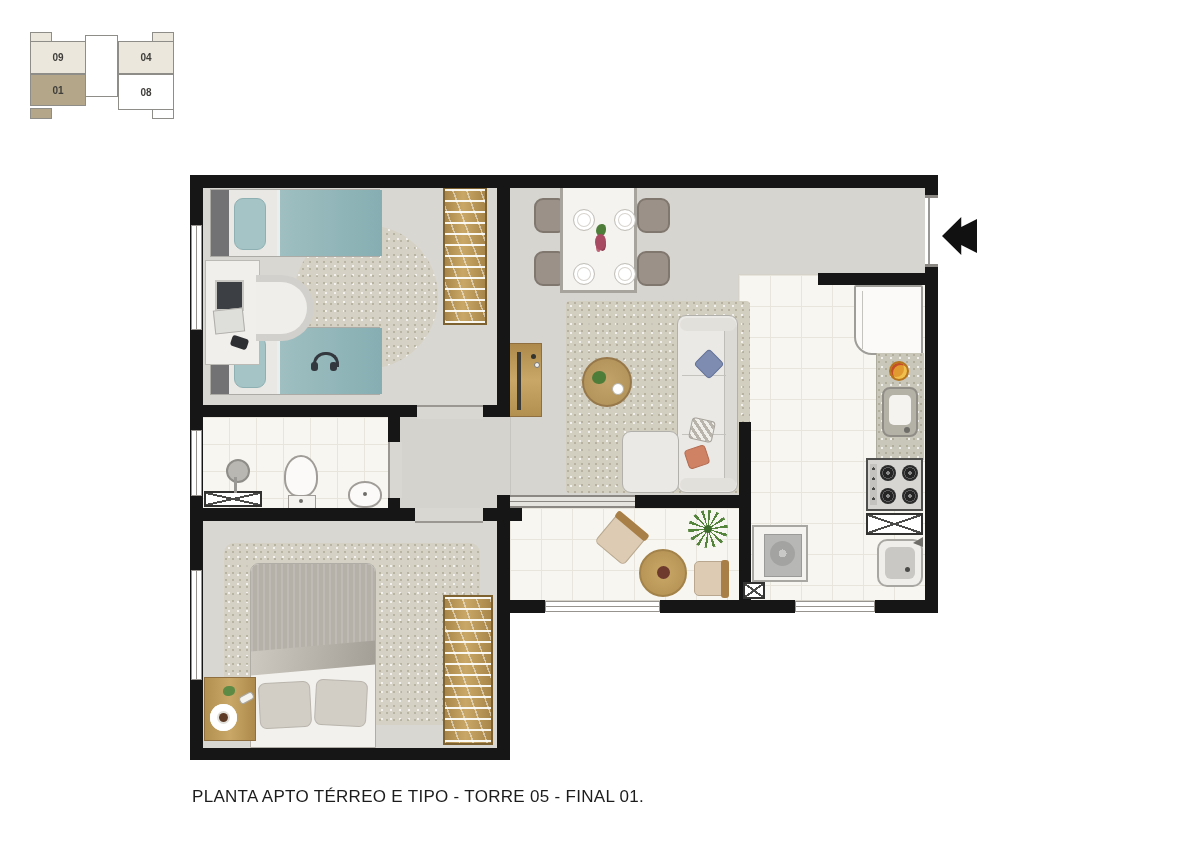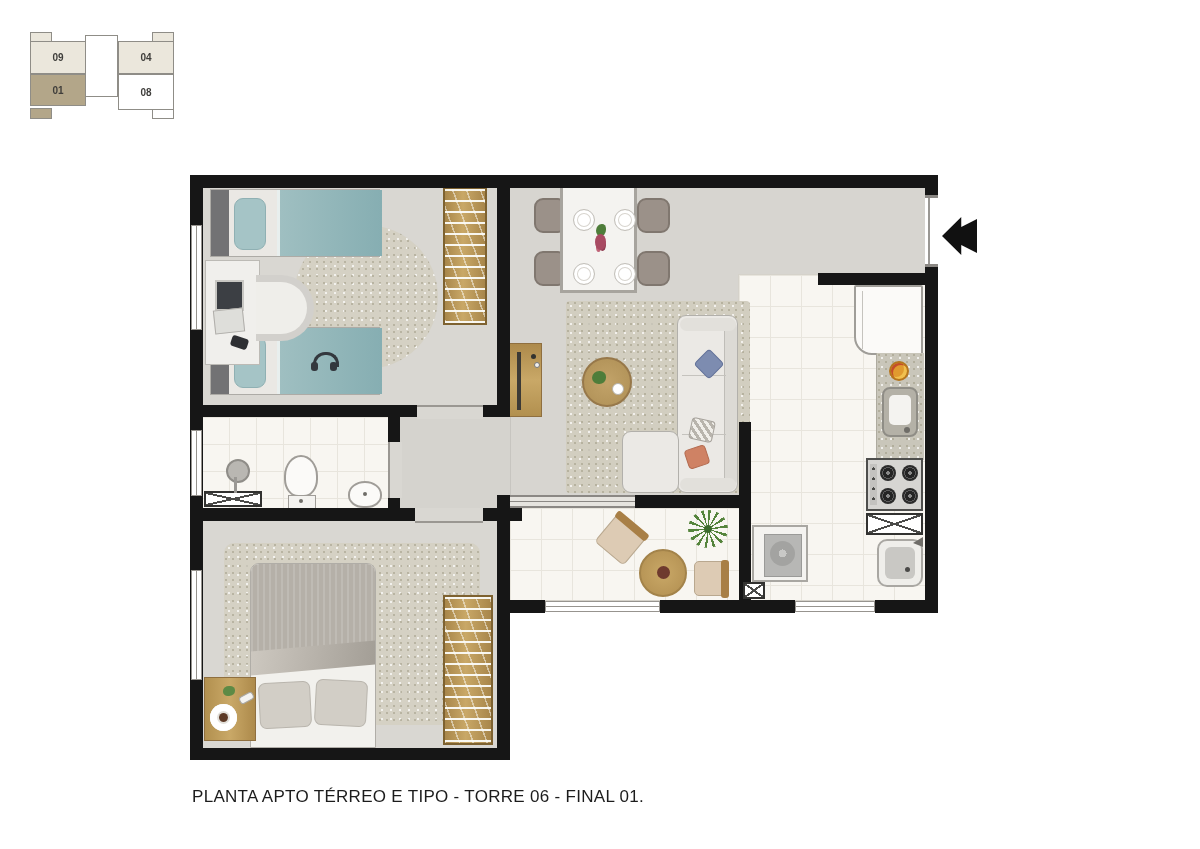--- a/index.html
+++ b/index.html
@@ -253,15 +253,15 @@
     <div class="winV" style="left:1px;top:255px;width:11px;height:66px;"></div>
     <div class="winV" style="left:1px;top:395px;width:11px;height:110px;"></div>
     <div class="winH" style="left:355px;top:426px;width:115px;height:11px;"></div>
     <div class="winH" style="left:605px;top:426px;width:80px;height:11px;"></div>
     <div class="xbox" style="left:553px;top:407px;width:22px;height:17px;"></div>
   </div>
 
   <div class="abs" style="left:942px;top:217px;width:35px;height:38px;background:#111111;
               clip-path:polygon(0 50%, 55% 0, 55% 26%, 100% 5%, 100% 95%, 55% 74%, 55% 100%);"></div>
 
-  <div class="caption" style="left:192px;top:787px;">PLANTA APTO TÉRREO E TIPO - TORRE 06 - FINAL 01.</div>
+  <div class="caption" style="left:192px;top:787px;">PLANTA APTO TÉRREO E TIPO - TORRE 05 - FINAL 01.</div>
 
 </div>
 
 </body></html>

